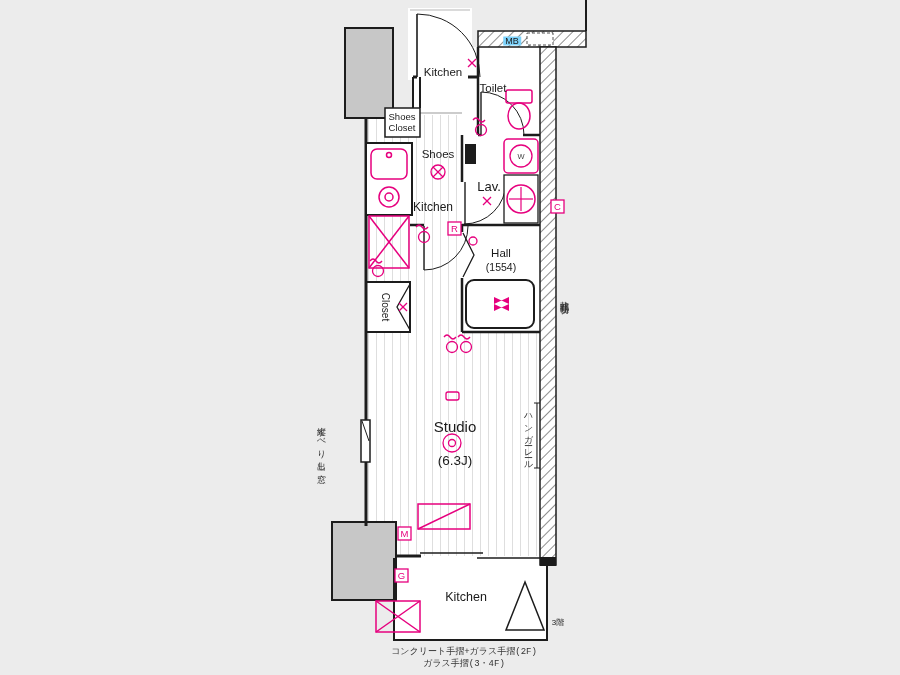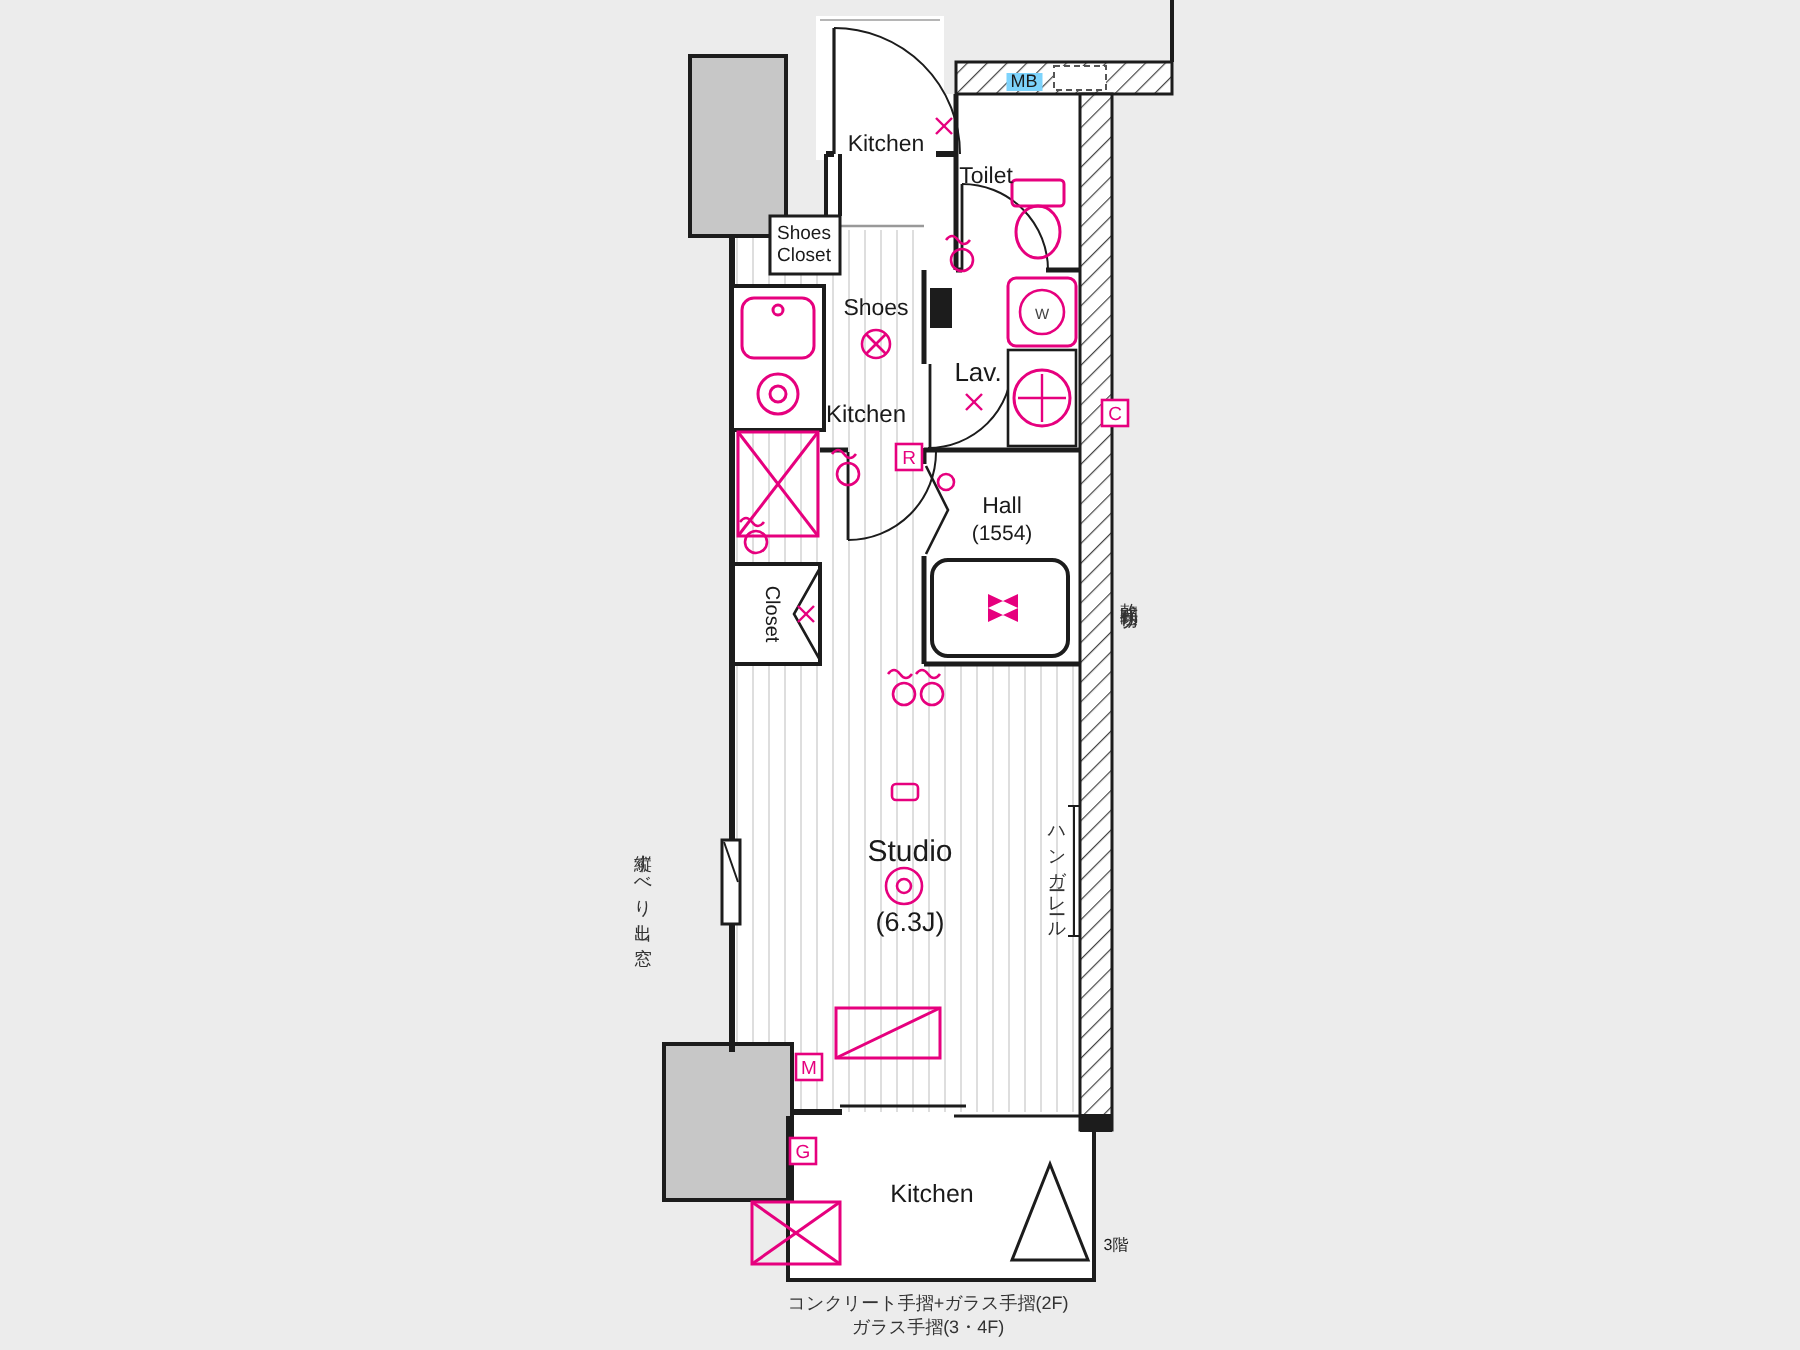--- a/index.html
+++ b/index.html
@@ -5,21 +5,21 @@
   html,body{margin:0;padding:0;}
   body{font-family:"Liberation Sans",sans-serif;background:#ececec;}
   .stage{position:relative;width:900px;height:675px;background:#ececec;overflow:hidden;}
   .stage svg{position:absolute;left:0;top:0;}
   .lbl{position:absolute;transform:translate(-50%,-50%);white-space:nowrap;color:#1a1a1a;
        font-family:"Liberation Sans",sans-serif;line-height:1;}
   .vjp{position:absolute;transform:translate(-50%,-50%);writing-mode:vertical-rl;text-orientation:upright;
        white-space:nowrap;color:#333;letter-spacing:1px;}
   .rot90{transform:translate(-50%,-50%) rotate(90deg);}
   .mbchip{background:#7dd3fc;padding:0 2px;}
-  .note{color:#333;}
+  .note{color:#333;font-family:Liberation Mono, monospace;}
 </style>
 </head>
 <body>
 
 <div class="stage">
 
 <svg width="900" height="675" viewBox="0 0 900 675">
   <defs>
     <pattern id="hatch" width="7" height="7" patternUnits="userSpaceOnUse" patternTransform="rotate(45)">
       <rect width="7" height="7" fill="#ffffff"></rect>

